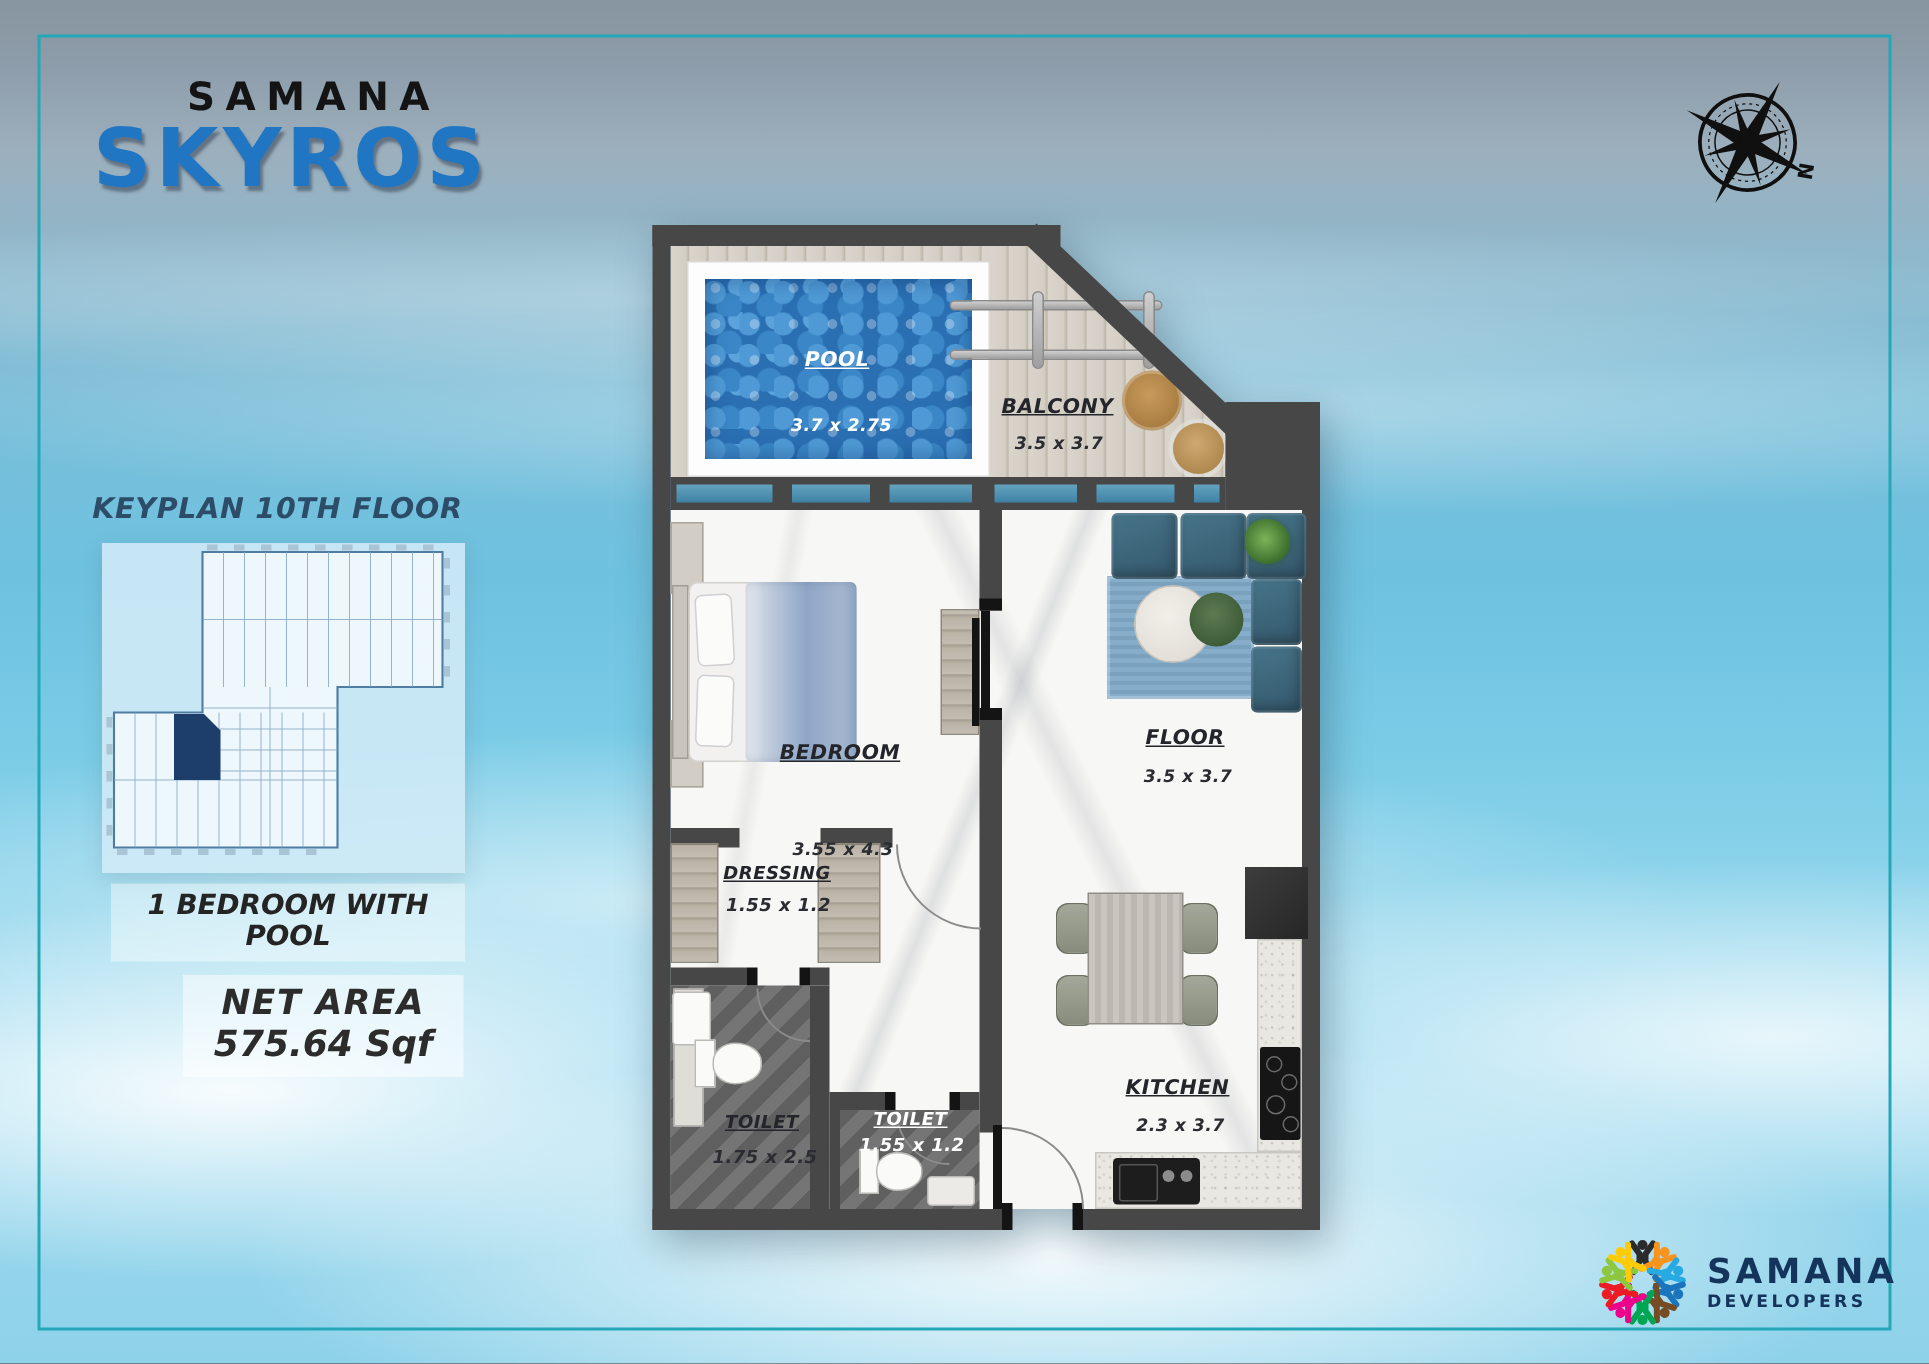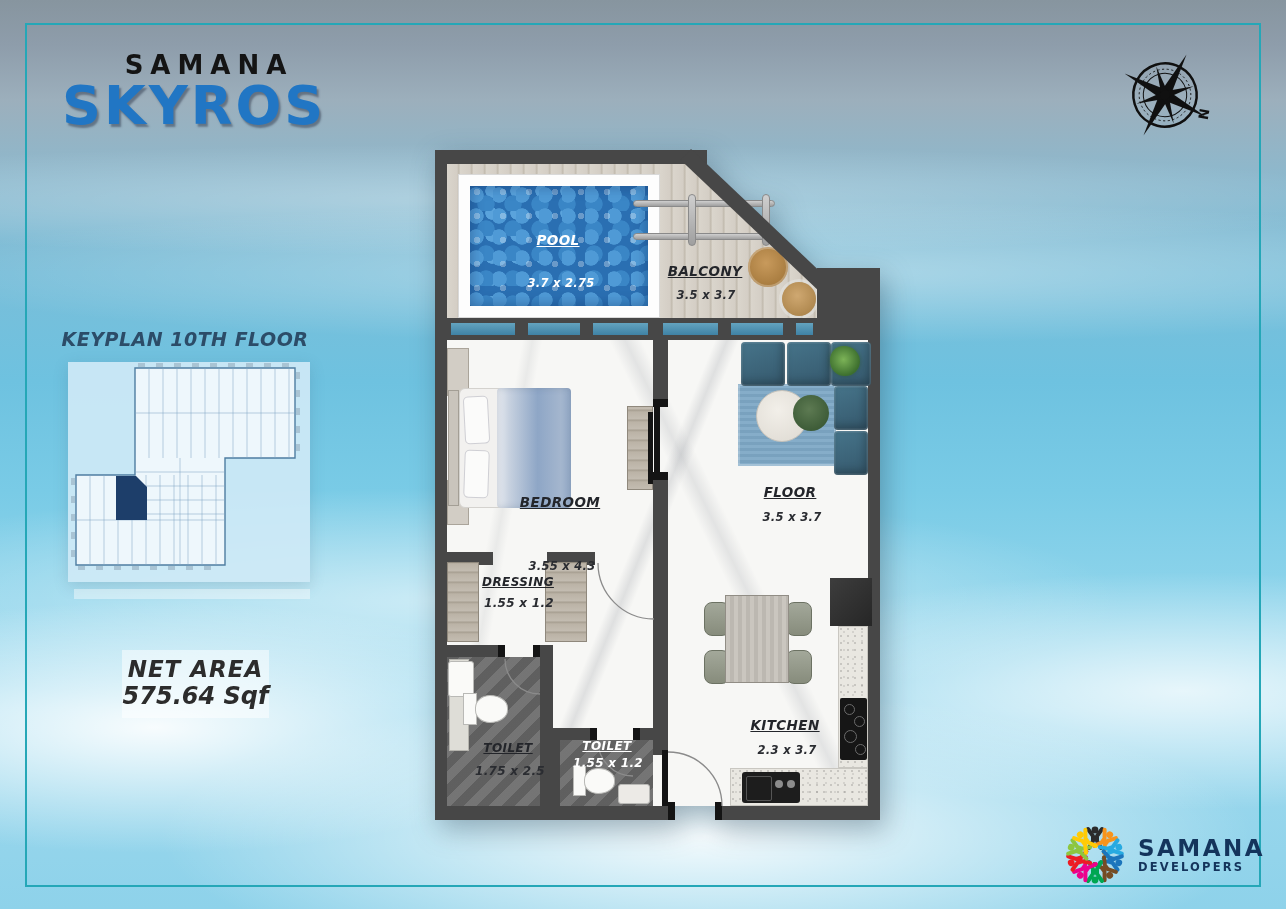--- a/index.html
+++ b/index.html
@@ -22,21 +22,21 @@
      text-shadow:2px 3px 2px rgba(45,55,75,.5);}
   
   .kp-title{left:60px;top:328px;width:250px;text-align:center;font-style:italic;font-weight:bold;
      font-size:19px;color:#2c4c68;letter-spacing:.5px;}
   .kp-box{left:68px;top:362px;width:242px;height:220px;background:rgba(206,233,246,.92);
      box-shadow:0 4px 14px rgba(60,90,110,.18);}
   
   .unit-box{left:74px;top:589px;width:236px;padding:4px 0 6px;background:rgba(255,255,255,.42);text-align:center;}
   .unit-box .l1{font-size:18.5px;font-weight:bold;font-style:italic;color:#242424;}
   .unit-box .l2{font-size:18.5px;font-weight:bold;font-style:italic;color:#242424;}
-  .net-box{left:122px;top:650px;width:147px;padding:6px 0 8px;background:rgba(255,255,255,.5);text-align:center;}
+  .net-box{left:122px;top:650px;width:187px;padding:6px 0 8px;background:rgba(255,255,255,.5);text-align:center;}
   .net-box .l1{font-size:23px;font-weight:bold;font-style:italic;color:#2c2c2c;letter-spacing:1px;}
   .net-box .l2{font-size:24px;font-weight:bold;font-style:italic;color:#2c2c2c;}
   .note{left:40px;top:858px;font-style:italic;font-size:15px;color:#32505e;}
   
   .dev{left:1058px;top:818px;display:flex;align-items:center;}
   .dev-words{margin-left:6px;}
   .dev-name{font-size:23px;font-weight:bold;letter-spacing:2.5px;color:#14345c;line-height:1.05;}
   .dev-sub{font-size:11.5px;font-weight:bold;letter-spacing:2.2px;color:#14345c;}
   
   .plan{left:435px;top:150px;width:445px;height:670px;filter:drop-shadow(5px 9px 14px rgba(25,50,70,.35));}
@@ -123,20 +123,21 @@
         <path d="M70,3 H225"></path>
         <path d="M10,206 H154"></path>
         <path d="M230,10 V92"></path>
         <path d="M5,116 V200"></path>
       </g>
       <polygon points="48,114 68,114 79,125 79,158 48,158" fill="#1d3e6a"></polygon>
     </svg>
   </div>
 
   <div class="abs unit-box">
+    <div class="l1">1 BEDROOM WITH POOL</div>
   </div>
   <div class="abs net-box">
     <div class="l1">NET AREA</div>
     <div class="l2">575.64 Sqf</div>
   </div>
 
 
   <div class="abs dev">
     <svg width="74" height="74" viewBox="-37 -37 74 74">
       <g stroke-linecap="round" fill="none" stroke-width="4">

